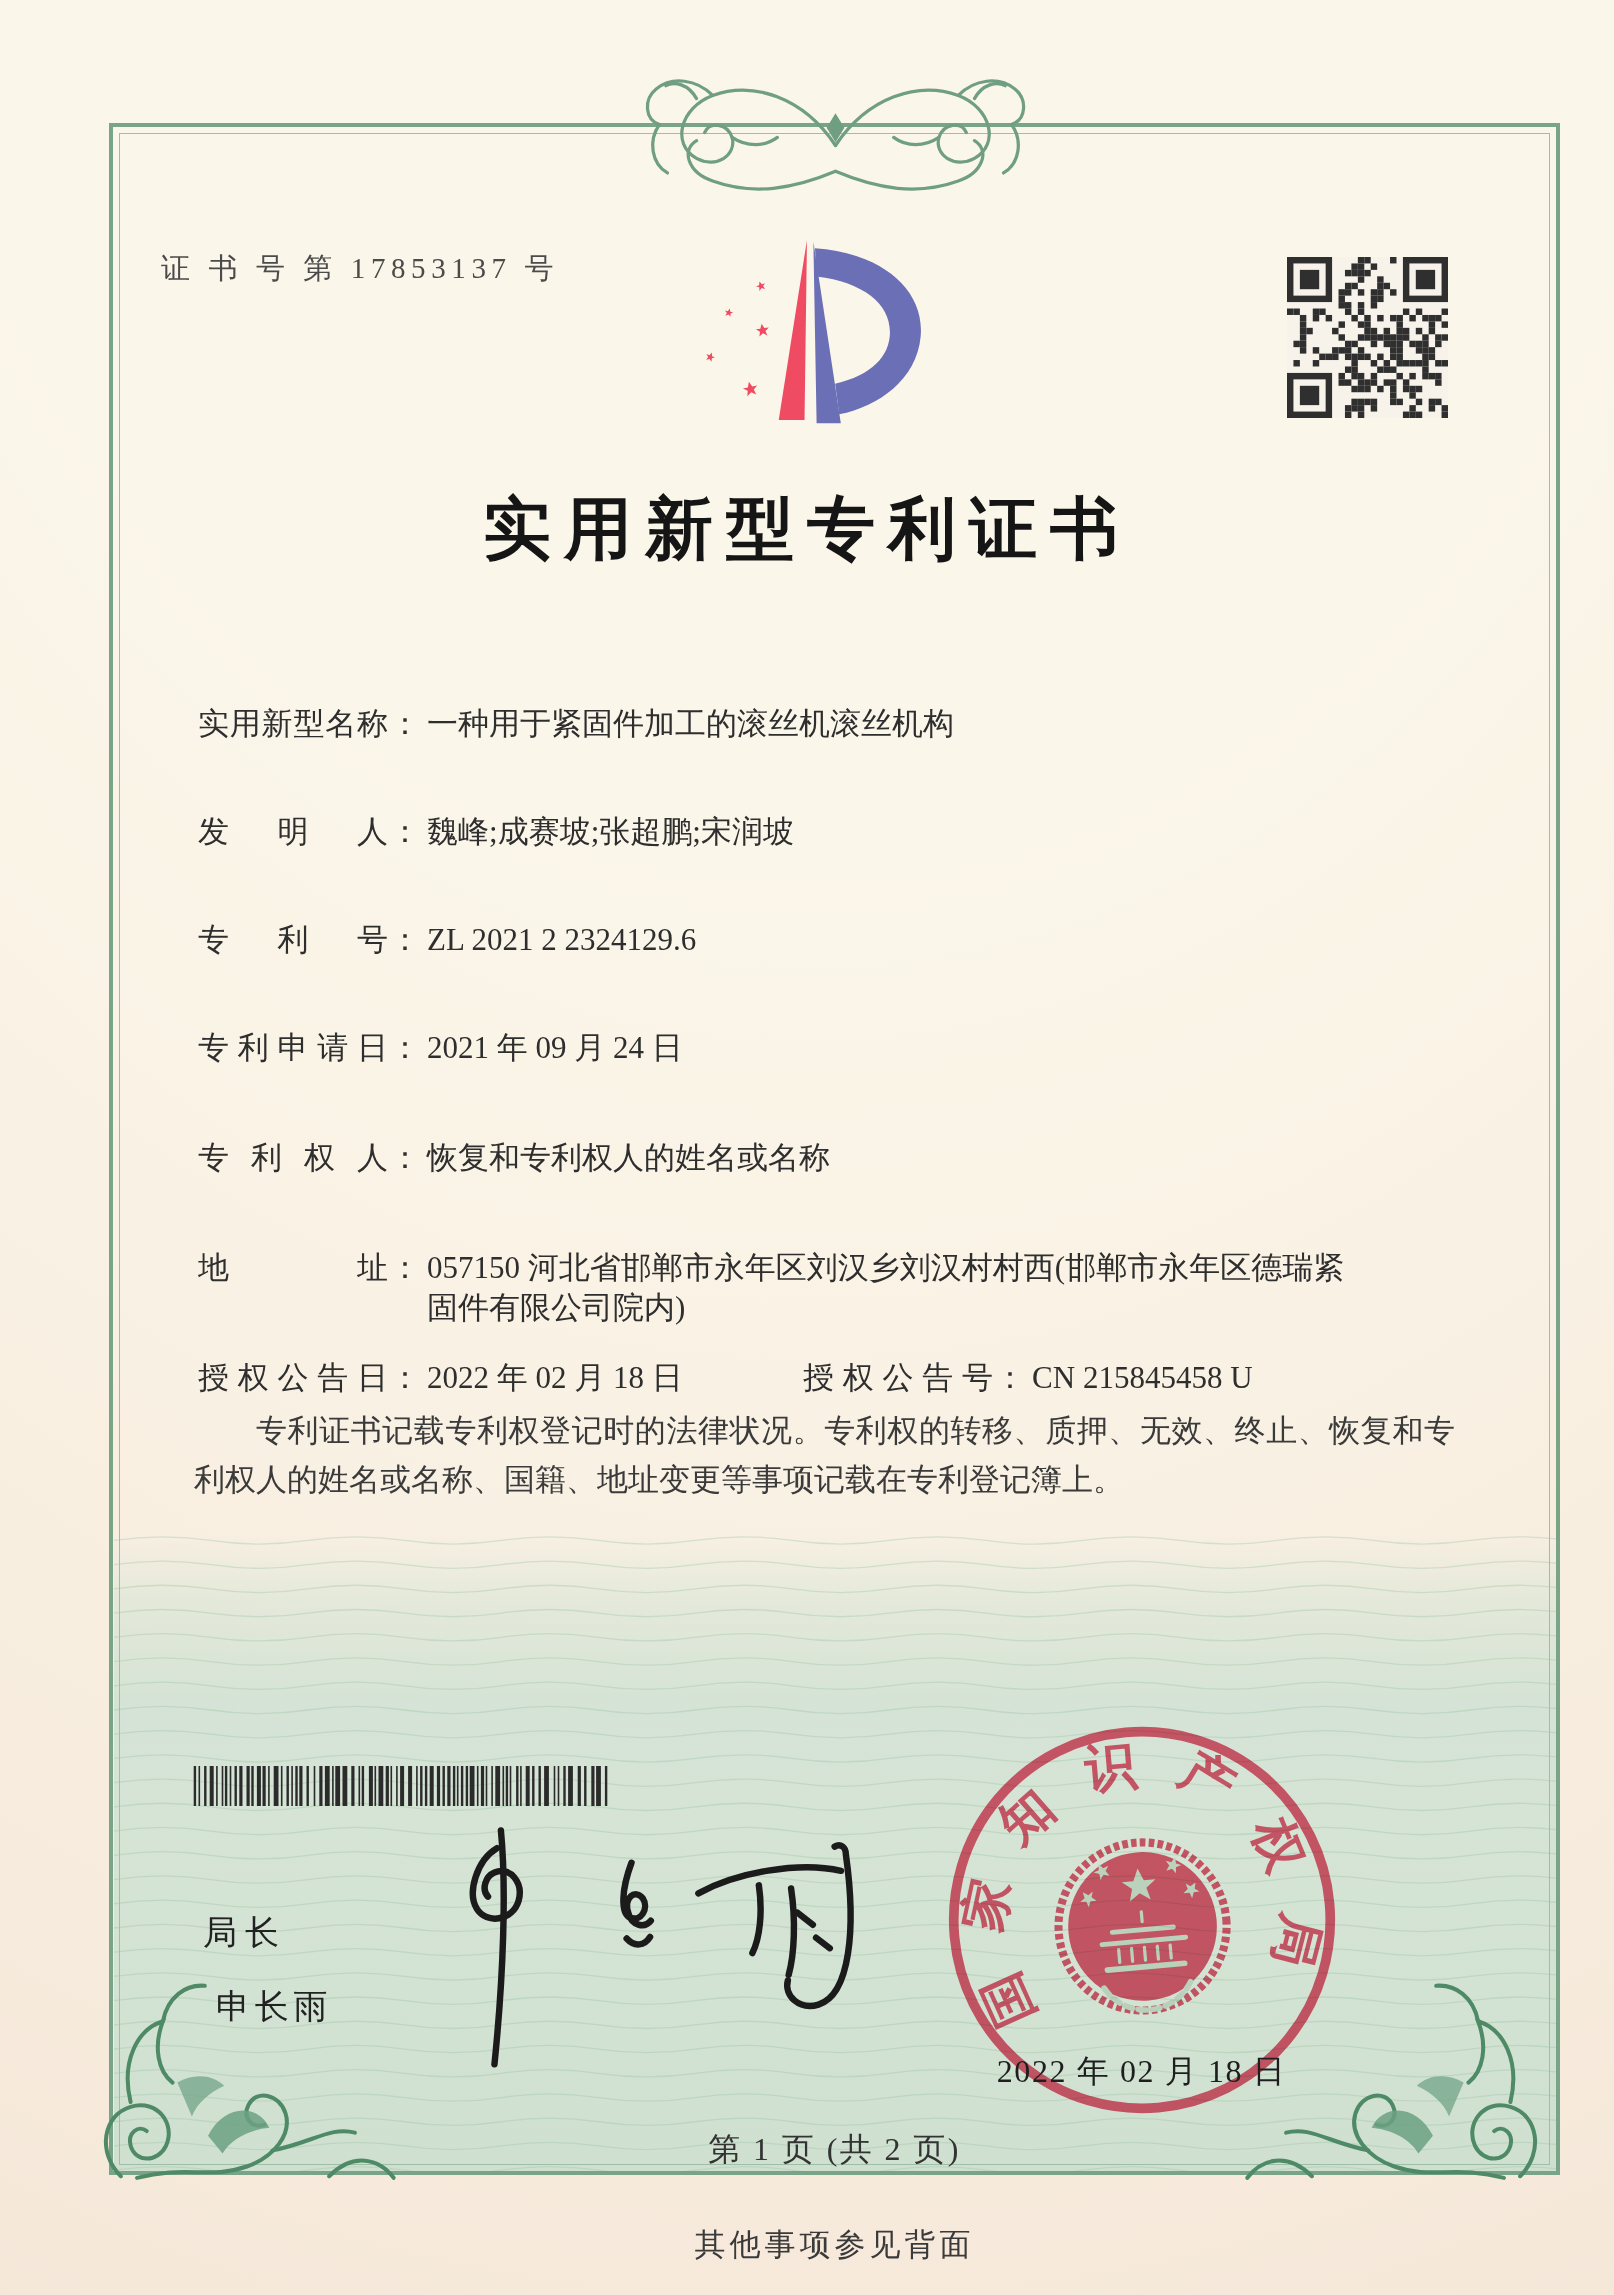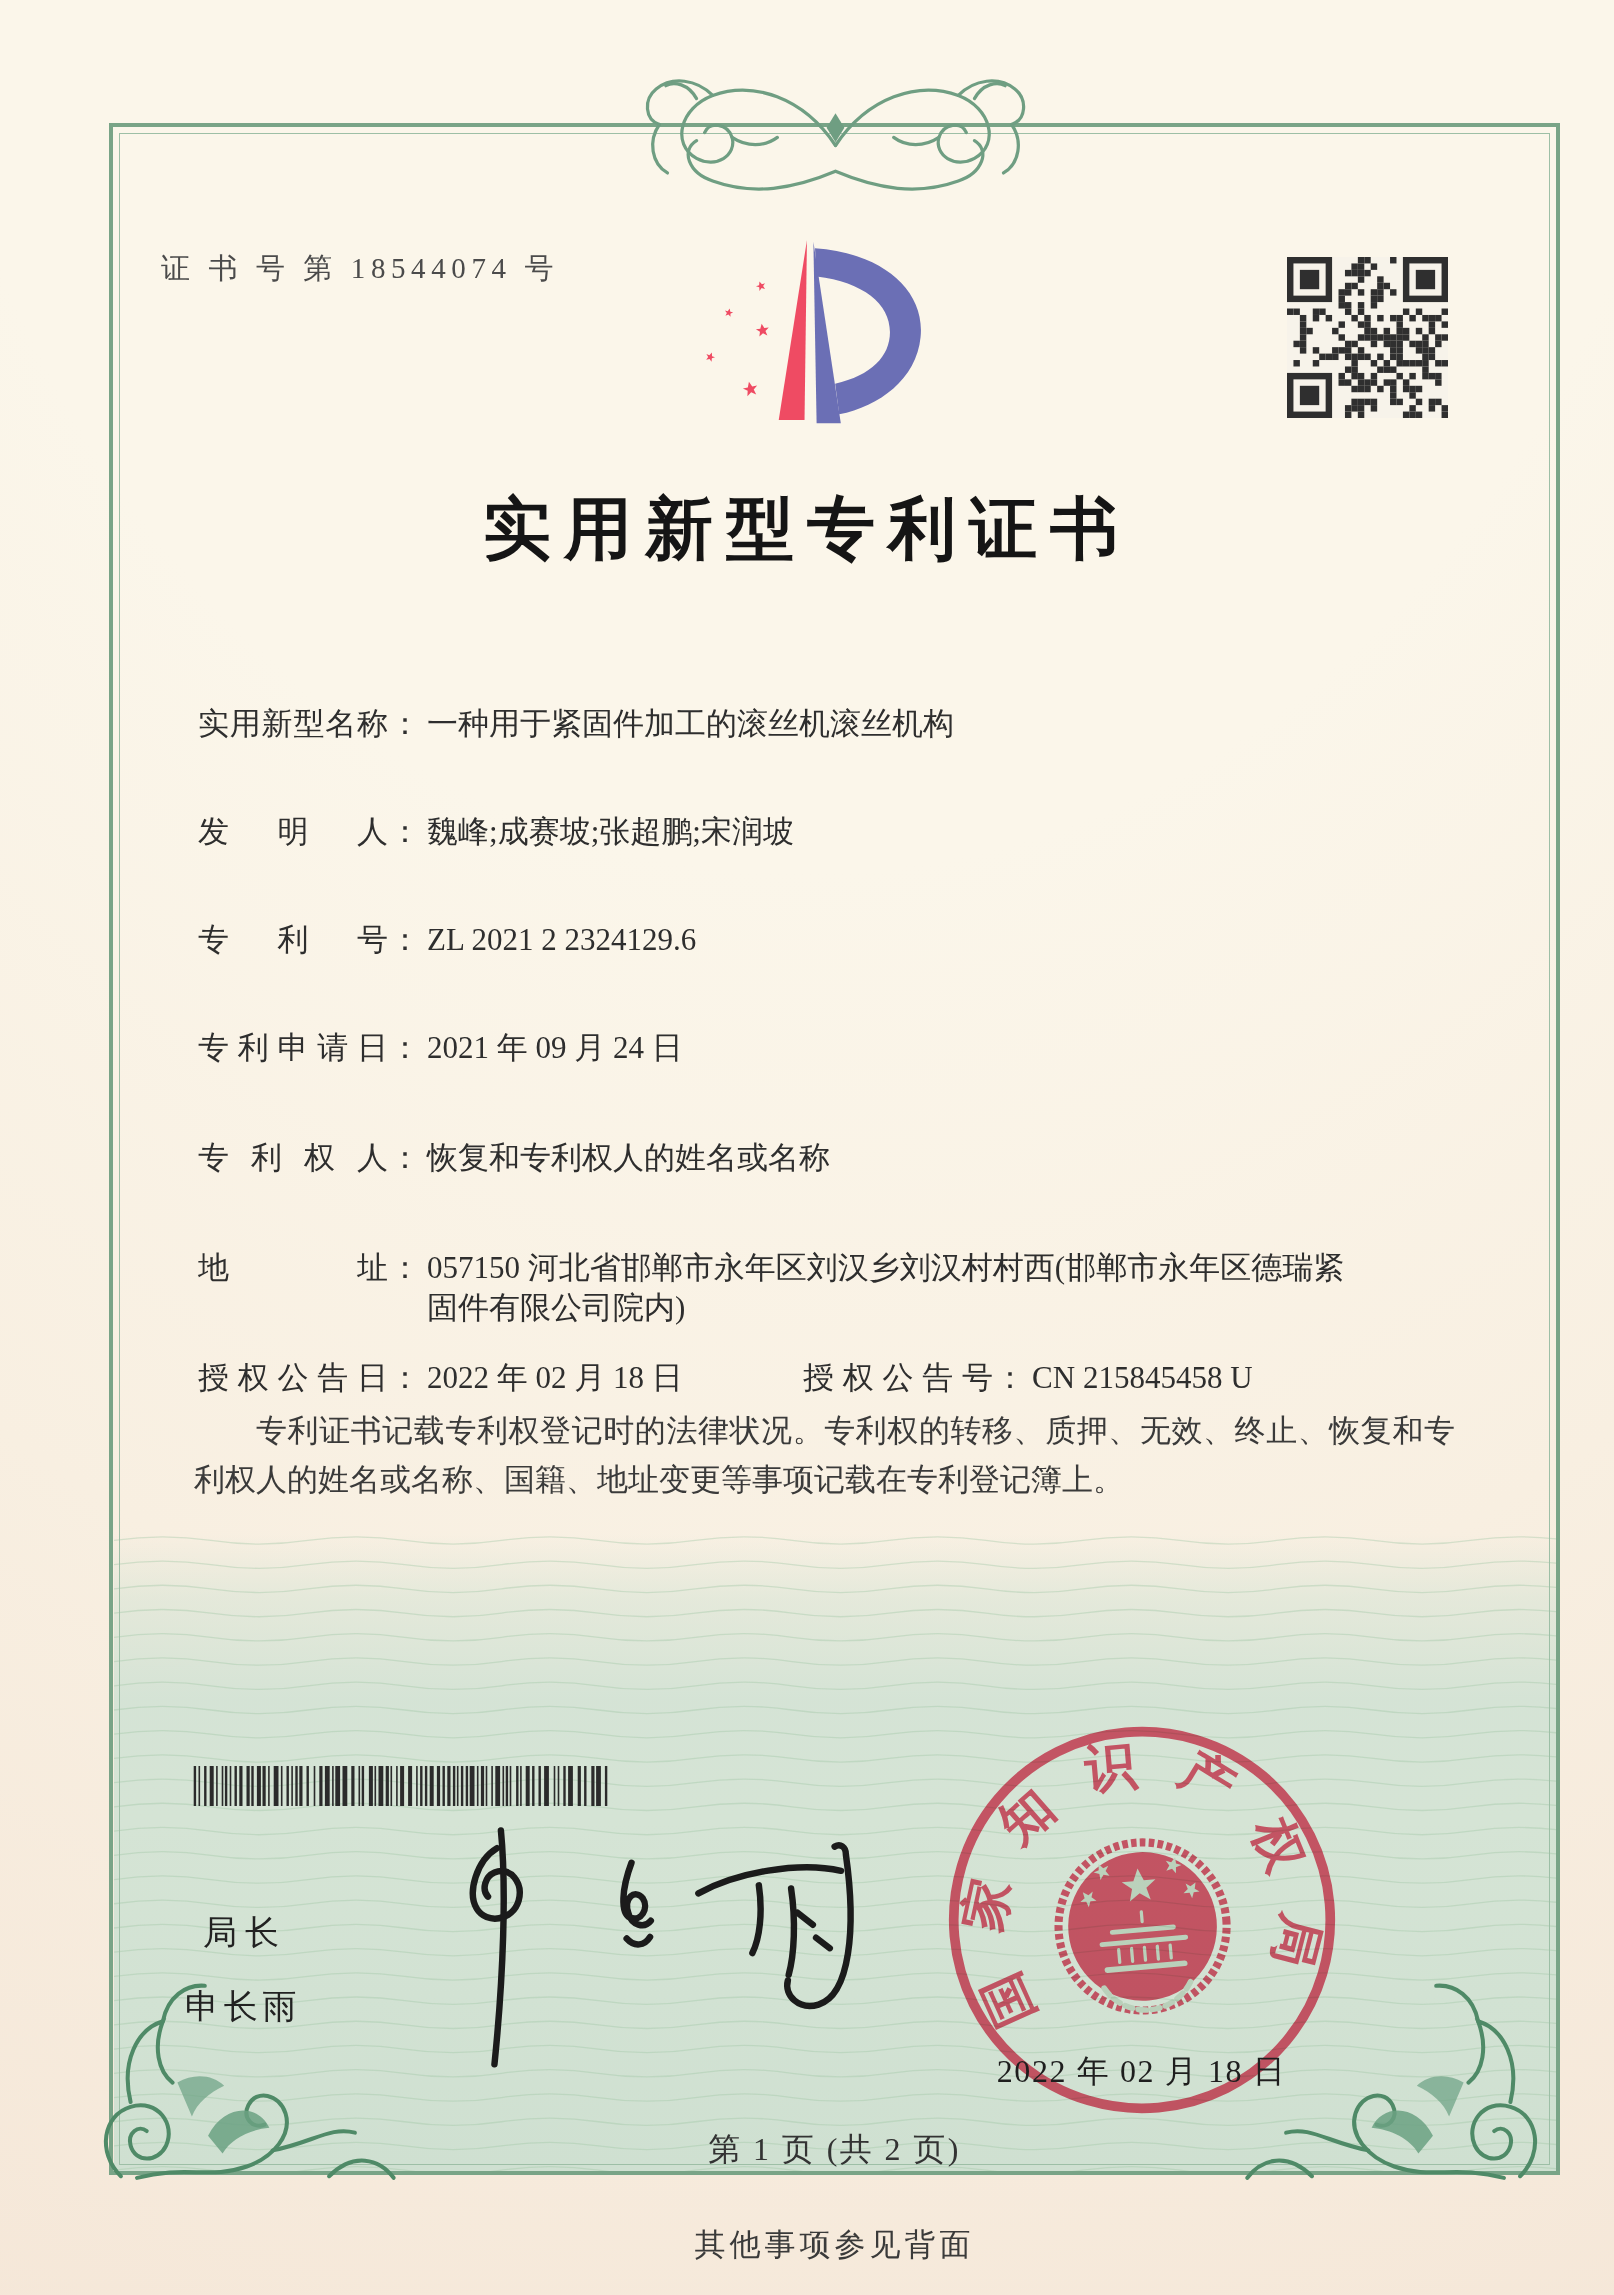--- a/index.html
+++ b/index.html
@@ -52,21 +52,21 @@
   .grant-group2{position:absolute;left:605px;top:0;display:flex;}
   
   .paras{
     position:absolute;left:194px;top:1406px;width:1261px;
     font-size:31px;line-height:49px;color:#3a3a3a;text-align:justify;
   }
   .paras p{margin:0;text-indent:2em;}
   
   .barcode{position:absolute;left:192px;top:1766px;}
   .sig-title{position:absolute;left:203px;top:1910px;font-size:34px;letter-spacing:8px;color:#222;}
-  .sig-name{position:absolute;left:185px;top:1984px;font-size:34px;letter-spacing:4.8px;color:#222;}
+  .sig-name{position:absolute;left:216px;top:1984px;font-size:34px;letter-spacing:4.8px;color:#222;}
   .signature{position:absolute;left:420px;top:1816px;}
   .seal{position:absolute;left:940px;top:1718px;transform:rotate(-5deg);mix-blend-mode:multiply;opacity:.92;}
   .seal-date{
     position:absolute;left:952px;top:2050px;width:379px;text-align:center;
     font-size:32px;letter-spacing:1.6px;color:#1e1e1e;
   }
   .page-info{
     position:absolute;left:109px;top:2128px;width:1451px;text-align:center;
     font-size:32px;color:#333;letter-spacing:2.4px;
   }
@@ -151,21 +151,21 @@
       <path d="M54,296 C42,246 62,206 94,196 C82,228 88,258 106,272"></path>
       <path d="M62,390 C122,374 152,392 198,376 C232,364 254,336 246,310 C238,286 210,280 200,300 C192,316 206,330 220,324"></path>
       <path d="M230,356 C280,346 302,326 332,334"></path>
       <path d="M300,388 C330,358 362,366 380,390"></path>
       <path d="M94,196 C100,166 122,150 146,152"></path>
     </g>
     <path d="M150,338 C170,298 212,298 226,328 C202,330 178,342 168,360 Z" fill="#6ba183" opacity=".85"></path>
     <path d="M112,272 C132,260 156,262 170,276 C152,284 136,298 130,314 Z" fill="#6ba183" opacity=".7"></path>
   </svg>
 
-  <div class="cert-no">证 书 号 第 18544074 号</div>
+  <div class="cert-no">证 书 号 第 17853137 号</div>
 
   <svg class="logo" width="266" height="242" viewBox="0 0 330 300">
     <defs>
       <path id="st1" d="M0,-10 L2.94,-3.09 L9.51,-3.09 L4.05,1.18 L5.88,8.09 L0,4 L-5.88,8.09 L-4.05,1.18 L-9.51,-3.09 L-2.94,-3.09 Z"></path>
     </defs>
     <polygon points="155,20 120,243 152,243" fill="#ef4b63"></polygon>
     <polygon points="163,22 167,247 197,247" fill="#6b6fb5"></polygon>
     <path d="M165,30 C245,35 302,80 296,140 C291,192 245,226 195,236 L190,198 C235,188 258,164 258,134 C258,99 225,72 167,65 Z" fill="#6b6fb5"></path>
     <g fill="#ef4b63">
       <use href="#st1" transform="translate(98,77) scale(0.62) rotate(-18)"></use>

